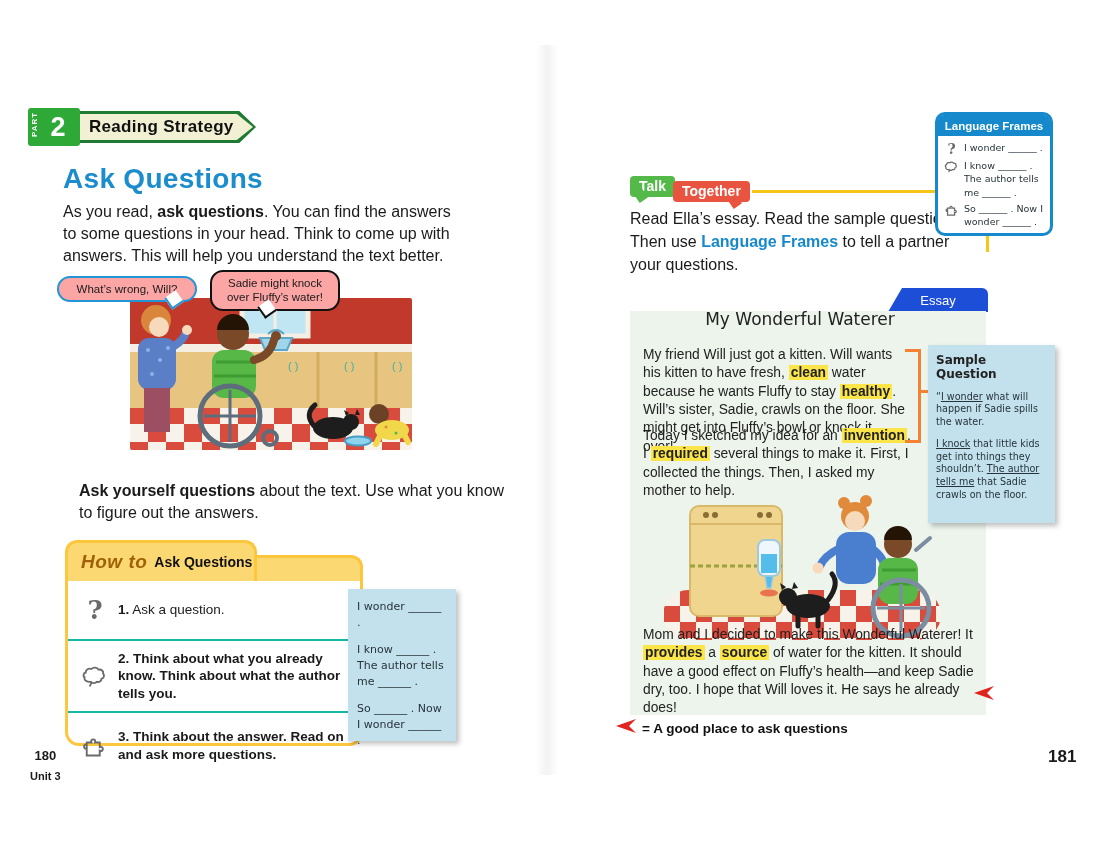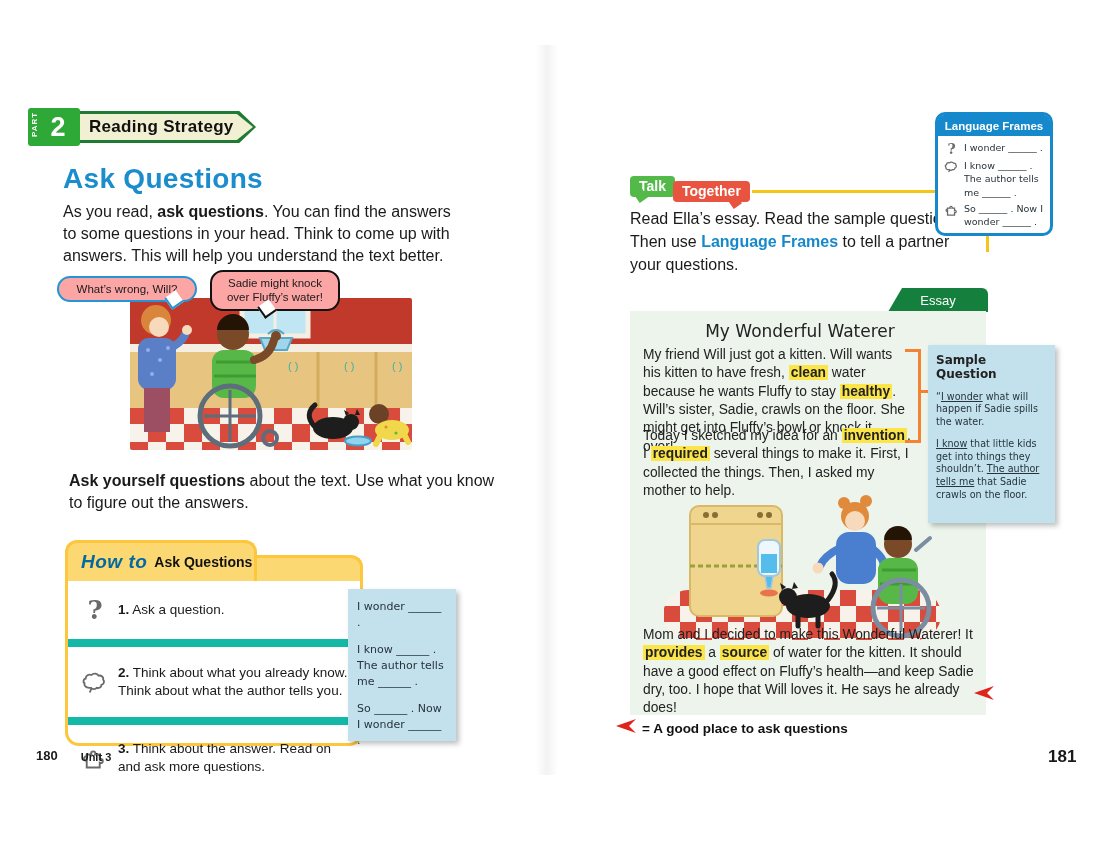--- a/index.html
+++ b/index.html
@@ -71,43 +71,43 @@
     position:absolute; top:15px; left:0; right:0; height:26px;
     background:#fcd873; border:3px solid #fcc63d; border-bottom:0;
     border-radius:12px 12px 0 0;
   }
   .howto-tab {
     position:absolute; top:0; left:0; width:192px; height:41px;
     background:#fcd873; border:3px solid #fcc63d; border-bottom:0;
     border-radius:12px 12px 0 0; display:flex; align-items:center; padding-left:13px; gap:7px;
     box-sizing:border-box;
   }
-  .howto-red { color:#0369a1; font-weight:bold; font-style:italic; font-size:19px; letter-spacing:.5px; }
+  .howto-red { color:#a16207; font-weight:bold; font-style:italic; font-size:19px; letter-spacing:.5px; }
   .howto-black { color:#111; font-weight:bold; font-size:14px; }
   .howto-body {
     position:absolute; top:41px; left:0; right:0; bottom:0; background:#ffffff;
     border:3px solid #fcc63d; border-top:0; border-radius:0 0 14px 14px; box-sizing:border-box;
   }
   .howto-row { display:flex; align-items:center; padding:6px 4px; }
-  .howto-row + .howto-row { border-top:8px solid #14b8a6; }
+  .howto-row + .howto-row { border-top:2px solid #14b8a6;font-weight:bold; }
   .howto-row-1 { height:46px; } .howto-row-2 { height:58px; } .howto-row-3 { height:54px; }
   .howto-icon { width:46px; display:flex; justify-content:center; flex:0 0 46px; }
   .howto-text { font-size:13.5px; line-height:1.3; padding-right:4px; }
   .qmark { font-family:"DejaVu Serif", serif; font-size:26px; color:#6a6a6a; font-weight:bold; }
 
   .sticky {
     position:absolute; background:#c3e1ec; box-shadow:3px 3px 5px rgba(0,0,0,.25);
     color:#27343c; z-index:6;
   }
   .sticky1 { left:348px; top:589px; width:108px; height:152px; padding:10px 9px; box-sizing:border-box; }
   .sticky-line { font-size:11px; line-height:1.45; margin:0 0 11px 0; font-family:"DejaVu Sans", sans-serif; }
 
-  .footer-left { position:absolute; left:36px; top:748px; display:flex; align-items:flex-end; gap:7px; }
+  .footer-left { position:absolute; left:30px; top:748px; display:flex; align-items:center; gap:7px;flex-direction:column; }
   .pageno { font-size:13px; font-weight:bold; }
-  .unit { font-size:11px; font-weight:bold;margin-left:16px; }
+  .unit { font-size:11px; font-weight:bold; }
 
   
   .talk-bubble {
     position:absolute; color:#fff; font-weight:bold; font-size:14px;
     padding:2px 9px 3px; border-radius:4px; z-index:3;
   }
   .talk { left:630px; top:176px; background:#53b948; }
   .together { left:673px; top:181px; background:#e85440; }
   .talk-tail {
     position:absolute; width:10px; height:10px; transform:rotate(55deg);
@@ -129,26 +129,26 @@
   .lf-body { padding:5px 6px; }
   .lf-row { display:flex; gap:5px; margin-bottom:3px; align-items:flex-start; }
   .lf-icon { flex:0 0 15px; display:flex; justify-content:center; padding-top:1px; }
   .lf-text { font-size:9.5px; line-height:1.4; font-family:"DejaVu Sans", sans-serif; color:#27343c; }
   .qmark-sm { font-family:"DejaVu Serif", serif; font-size:14px; color:#6a6a6a; font-weight:bold; line-height:1; }
 
   .intro-right { left:630px; top:207px; width:332px; line-height:1.45; }
 
   .essay-tab {
     position:absolute; left:888px; top:288px; width:100px; height:24px;
-    background:#15803d; color:#fff; font-size:13px; display:flex; align-items:center; justify-content:center;
+    background:#1d4ed8; color:#fff; font-size:13px; display:flex; align-items:center; justify-content:center;
     clip-path:polygon(14% 0, 100% 0, 100% 100%, 0 100%); border-radius:0 6px 0 0;
   }
   .essay-box { position:absolute; left:630px; top:311px; width:356px; height:404px; background:#ecf4ec; }
   .essay-title {
-    position:absolute; left:630px; top:321px; width:340px; text-align:center;
+    position:absolute; left:630px; top:309px; width:340px; text-align:center;
     font-size:17px; font-family:"DejaVu Sans", sans-serif; color:#222;
   }
   .essay-par { position:absolute; font-size:13.8px; line-height:1.33; color:#222; }
   .epar1 { left:643px; top:346px; width:262px; }
   .epar2 { left:643px; top:427px; width:274px; }
   .epar3 { left:643px; top:626px; width:342px; }
 
   .bracket {
     position:absolute; left:905px; top:349px; width:13px; height:88px;
     border-top:3px solid #f58233; border-right:3px solid #f58233; border-bottom:3px solid #f58233;
@@ -260,21 +260,21 @@
 
   <div class="speech-bubble sb1">
     <span>What’s wrong, Will?</span>
     <div class="sb-tail"></div>
   </div>
   <div class="speech-bubble sb2">
     <span>Sadie might knock over Fluffy’s water!</span>
     <div class="sb-tail"></div>
   </div>
 
-  <p class="abs body-par ask-yourself" style="margin:6px;"><span class="b">Ask yourself questions</span><span> about the text. Use what you know to figure out the answers.</span></p>
+  <p class="abs body-par ask-yourself" style="margin:16px;"><span class="b">Ask yourself questions</span><span> about the text. Use what you know to figure out the answers.</span></p>
 
   <div class="howto">
     <div class="howto-band"></div>
     <div class="howto-tab">
       <span class="howto-red">How to</span>
       <span class="howto-black">Ask Questions</span>
     </div>
     <div class="howto-body">
       <div class="howto-row howto-row-1">
         <div class="howto-icon">
@@ -372,21 +372,21 @@
 
   <p class="essay-par epar1" style="margin:0;"><span>My friend Will just got a kitten. Will wants his kitten to have fresh, </span><span class="hl">clean</span><span> water because he wants Fluffy to stay </span><span class="hl">healthy</span><span>. Will’s sister, Sadie, crawls on the floor. She might get into Fluffy’s bowl or knock it over!</span></p>
   <p class="essay-par epar2" style="margin:0;"><span>Today I sketched my idea for an </span><span class="hl">invention</span><span>. I </span><span class="hl">required</span><span> several things to make it. First, I collected the things. Then, I asked my mother to help.</span></p>
 
   <div class="bracket"></div>
   <div class="bracket-link"></div>
 
   <div class="sticky sticky2">
     <div class="sq-title">Sample Question</div>
     <p class="sq-line"><span>“</span><span class="u">I wonder</span><span> what will happen if Sadie spills the water.</span></p>
-    <p class="sq-line"><span class="u">I know</span><span> that little kids get into things they shouldn’t. </span><span class="u">The author tells me</span><span> that Sadie crawls on the floor.</span></p>
+    <p class="sq-line"><span class="u">I knock</span><span> that little kids get into things they shouldn’t. </span><span class="u">The author tells me</span><span> that Sadie crawls on the floor.</span></p>
   </div>
 
   <div class="illus illus2">
     <svg width="305" height="148" viewBox="0 0 305 148">
       <defs>
         <pattern id="check2" width="32" height="32" patternUnits="userSpaceOnUse">
           <rect width="32" height="32" fill="#f7f3ea"></rect>
           <rect width="16" height="16" fill="#d94b3c"></rect>
           <rect x="16" y="16" width="16" height="16" fill="#d94b3c"></rect>
         </pattern>

